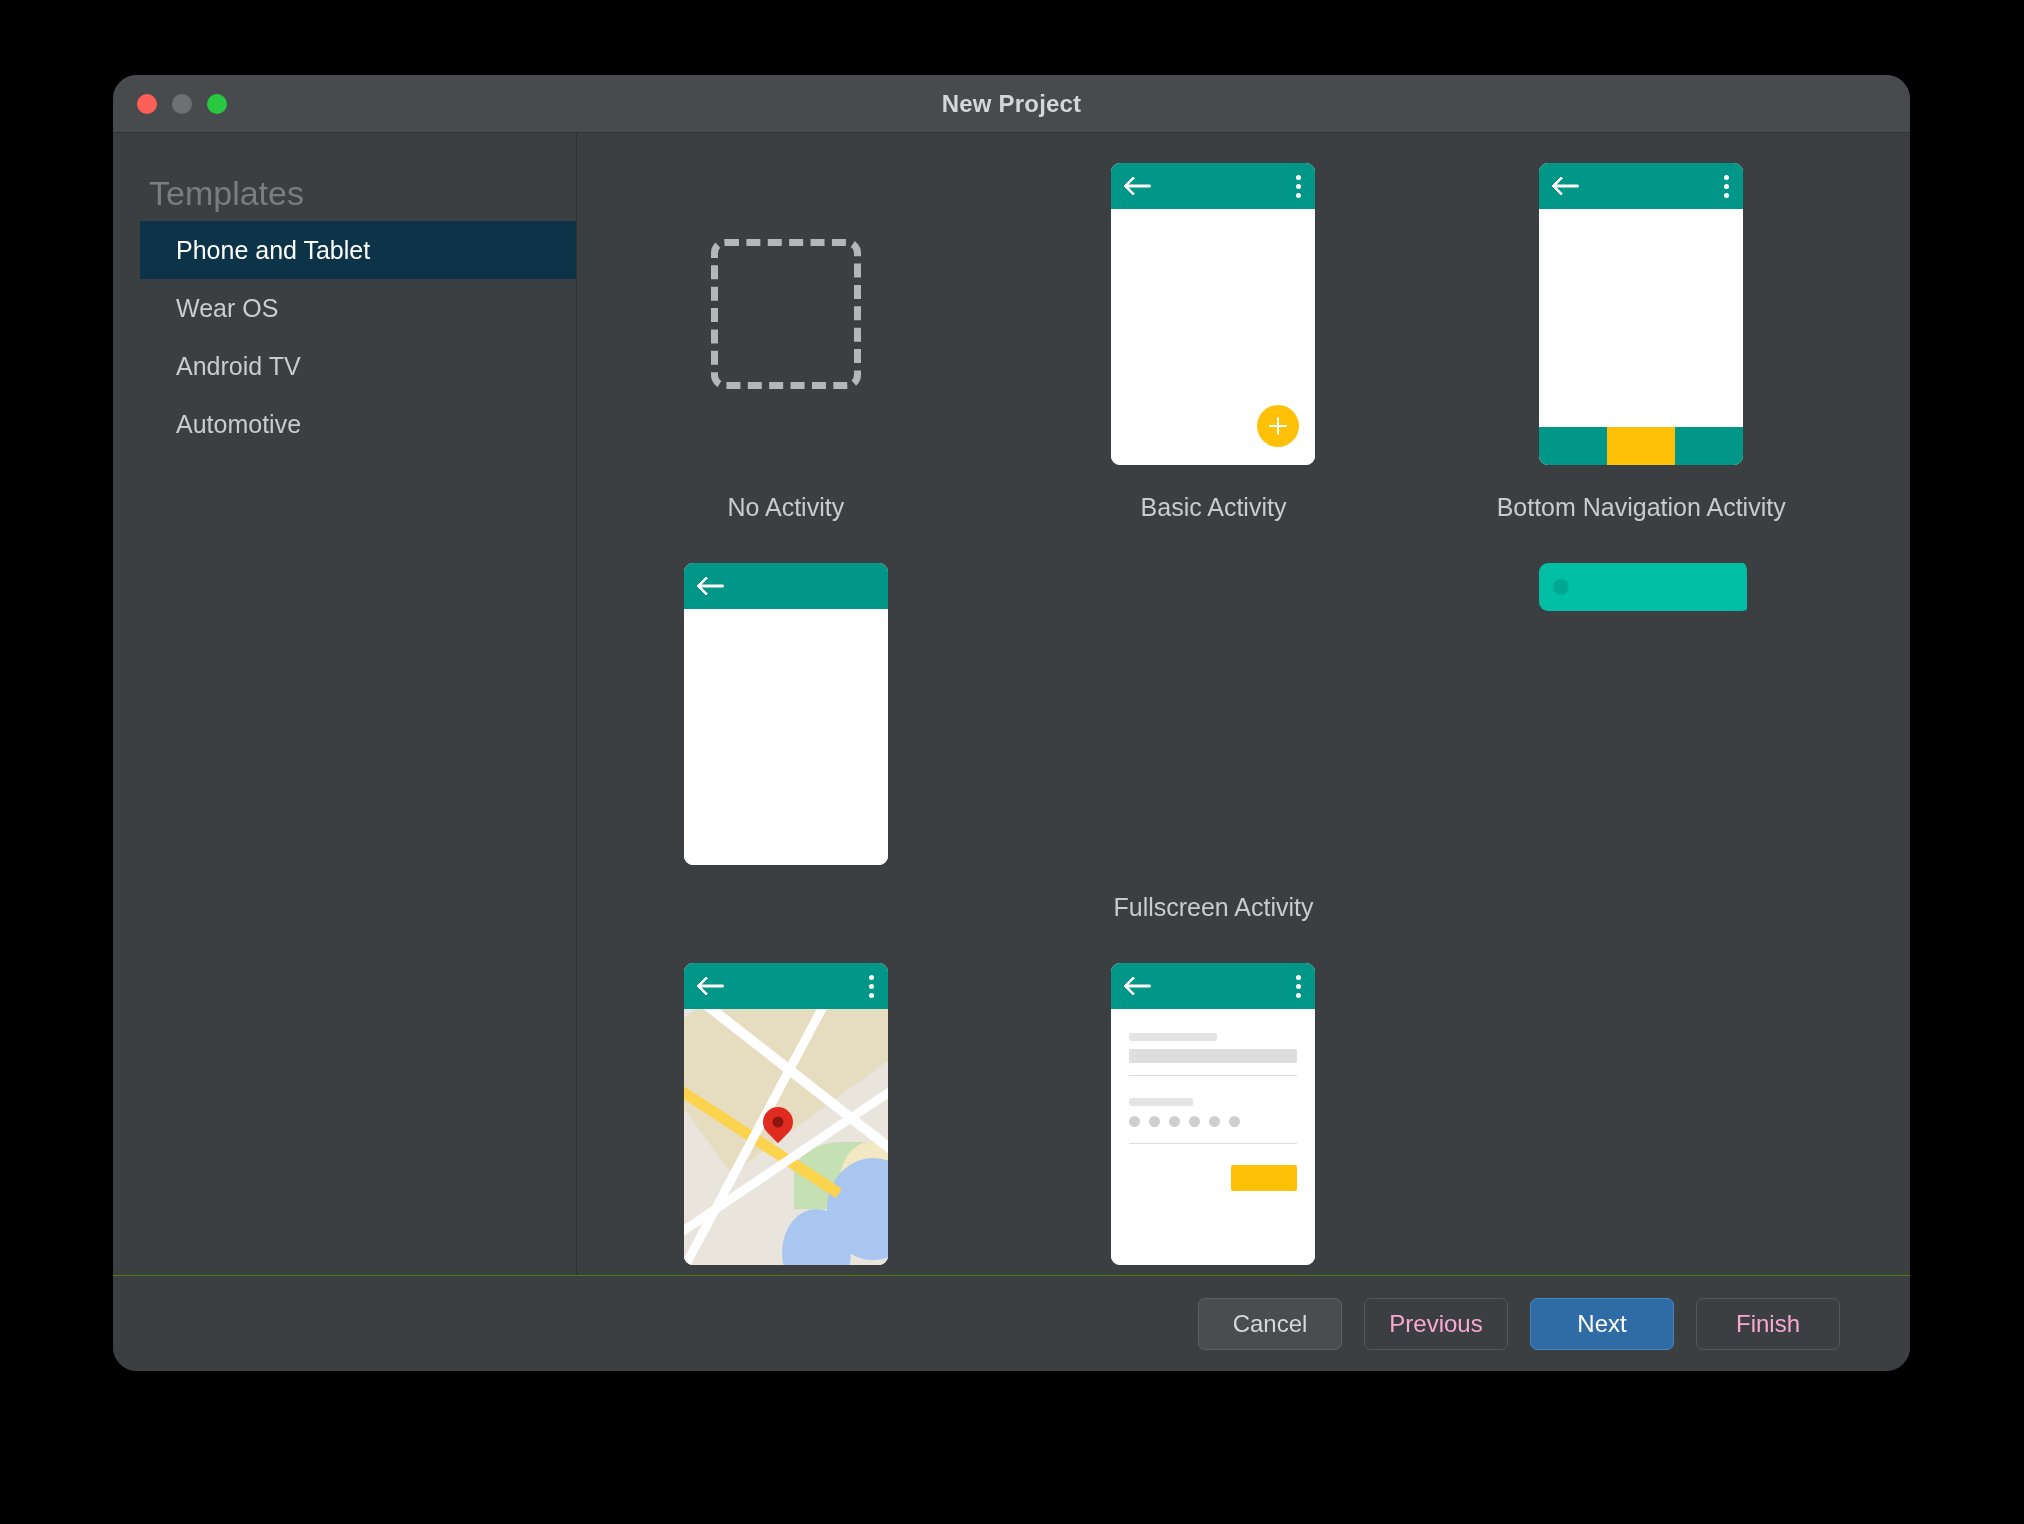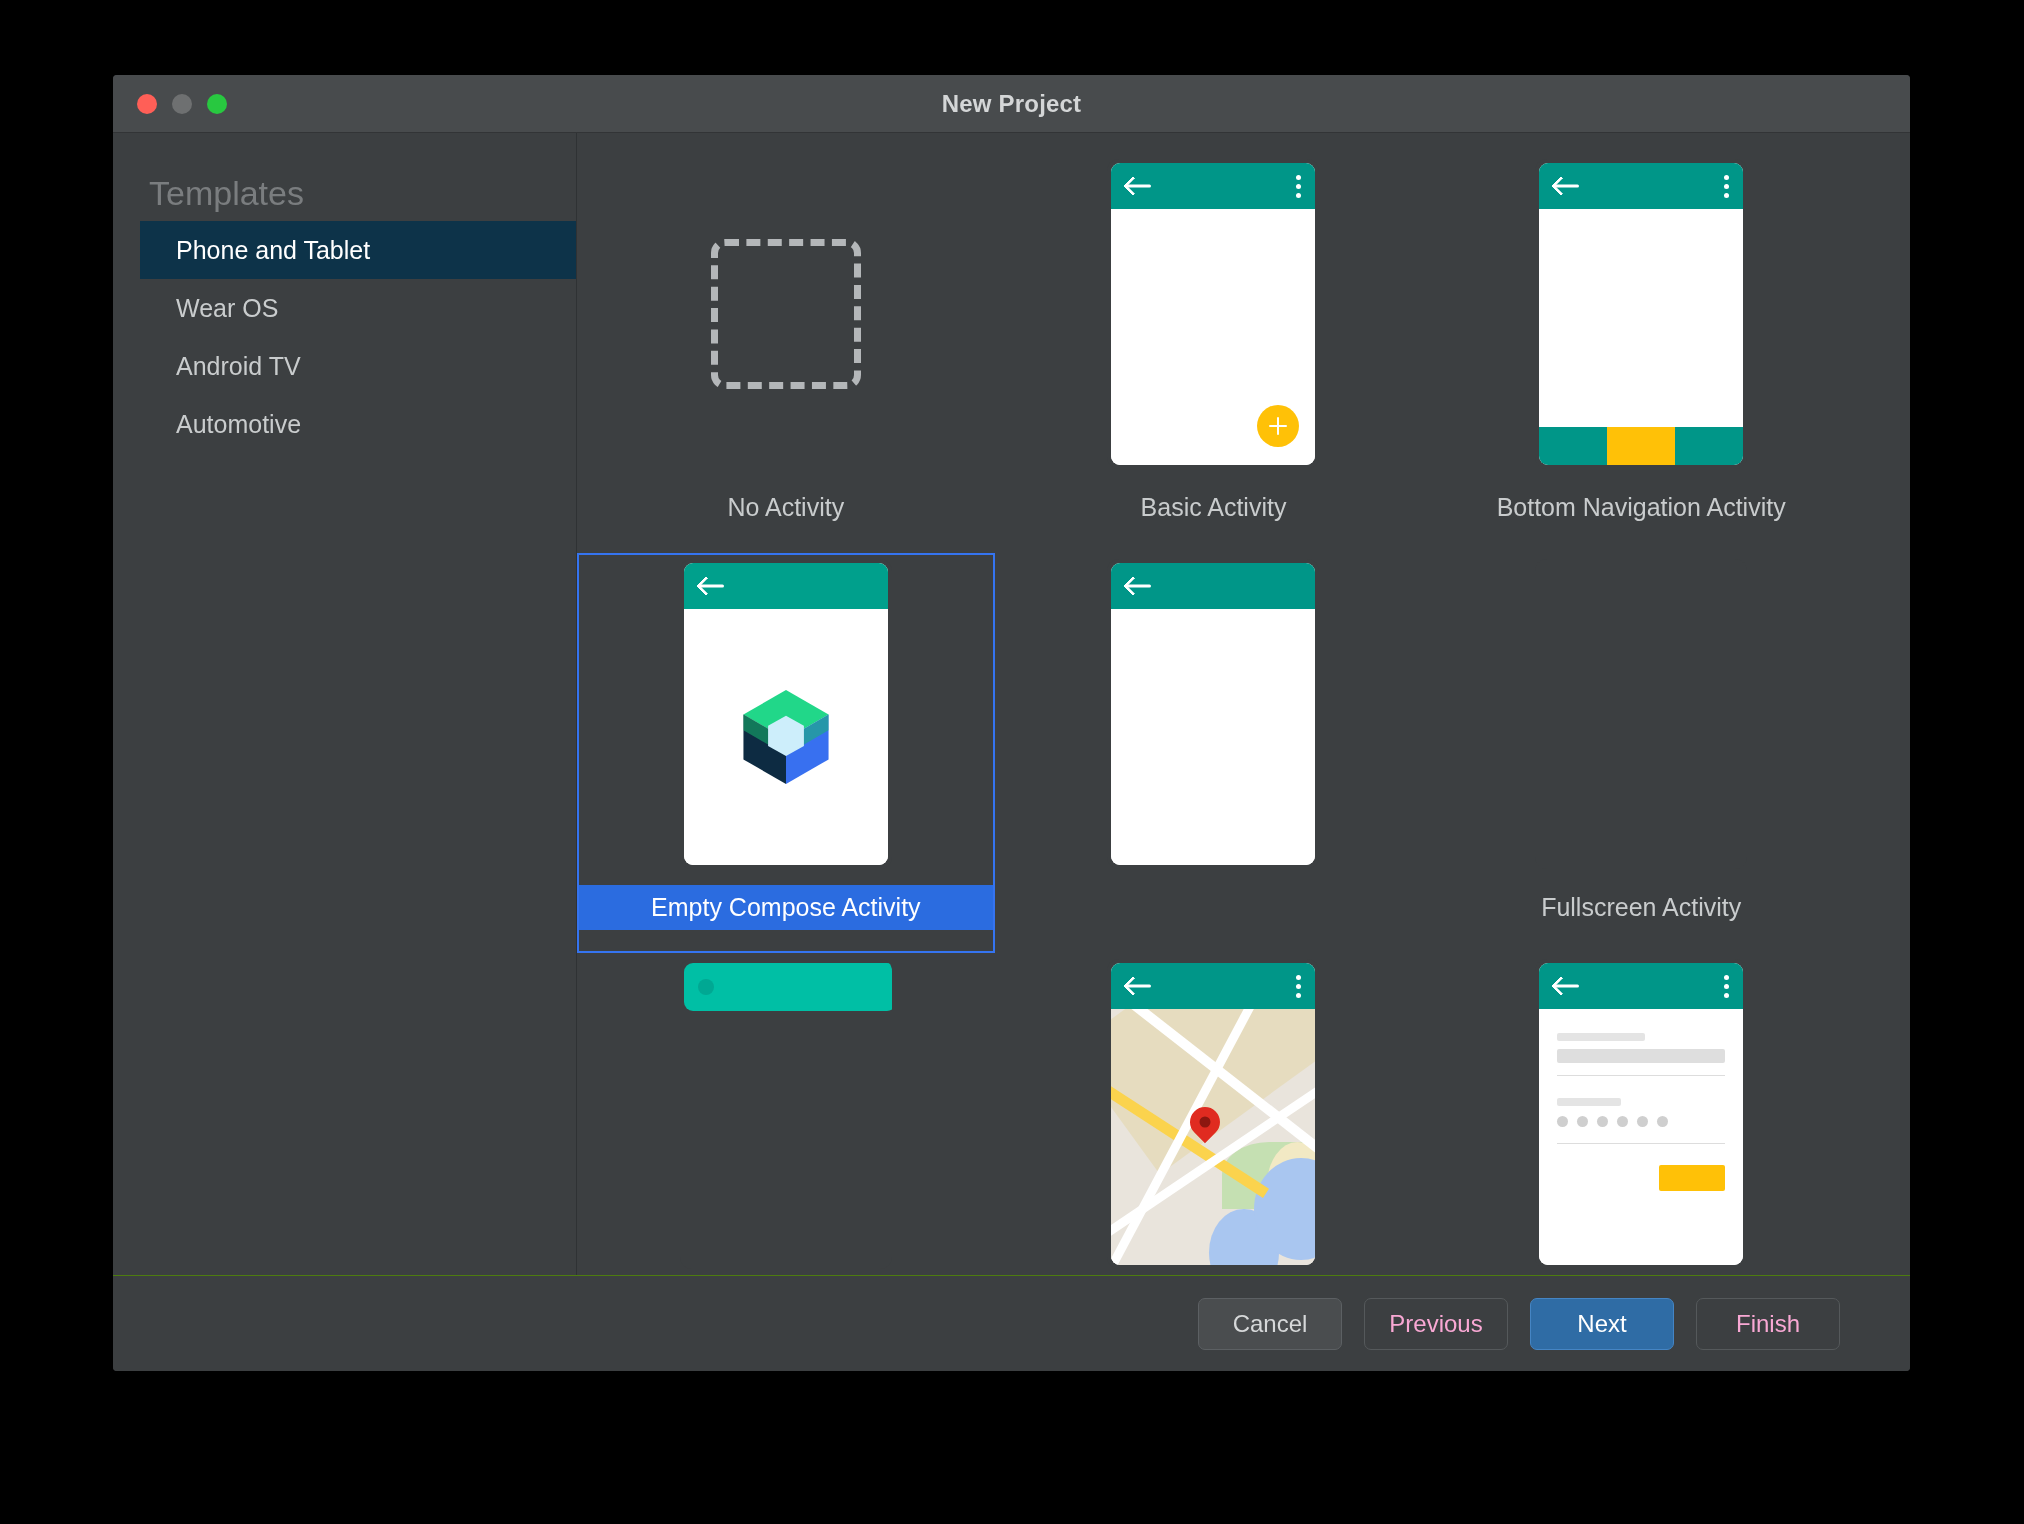--- a/index.html
+++ b/index.html
@@ -9,21 +9,21 @@
     font-family: "Liberation Sans", sans-serif;
     overflow: hidden;
   }
 
   
   .window {
     position: absolute;
     left: 113px; top: 75px;
     width: 1797px; height: 1296px;
     background: #3c3f41;
-    border-radius: 4px;
+    border-radius: 24px;
     overflow: hidden;
     box-shadow: 0 18px 60px rgba(0,0,0,0.85);
     display: flex;
     flex-direction: column;
   }
 
   
   .titlebar {
     height: 58px;
     flex: 0 0 58px;
@@ -365,41 +365,20 @@
                   <span class="seg"></span>
                   <span class="seg active"></span>
                   <span class="seg"></span>
                 </div>
               </div>
             </div>
           </div>
           <div class="cell-label">Bottom Navigation Activity</div>
         </div>
 
-        <div class="cell selected">
-          <div class="thumb-slot">
-            <div class="phone">
-              <div class="screen">
-                <div class="appbar teal2">
-                  <span class="back-arrow"></span>
-                </div>
-                <div class="compose-wrap">
-                  <svg width="112" height="112" viewBox="0 0 100 100">
-                    <polygon points="50,8 88,30 50,52 12,30" fill="#21d789"></polygon>
-                    <polygon points="12,30 50,52 50,92 12,70" fill="#0d2b42"></polygon>
-                    <polygon points="88,30 88,70 50,92 50,52" fill="#3870f0"></polygon>
-                    <polygon points="50,52 88,30 88,44 50,66 12,44 12,30" fill="#17b870" opacity="0.55"></polygon>
-                    <polygon points="34,40 50,31 66,40 66,58 50,67 34,58" fill="#cdeefb"></polygon>
-                  </svg>
-                </div>
-              </div>
-            </div>
-          </div>
-          <div class="cell-label">Empty Compose Activity</div>
-        </div>
 
         <div class="cell">
           <div class="thumb-slot">
             <div class="phone">
               <div class="screen">
                 <div class="appbar">
                   <span class="back-arrow"></span>
                 </div>
                 <div class="body-white"></div>
               </div>

